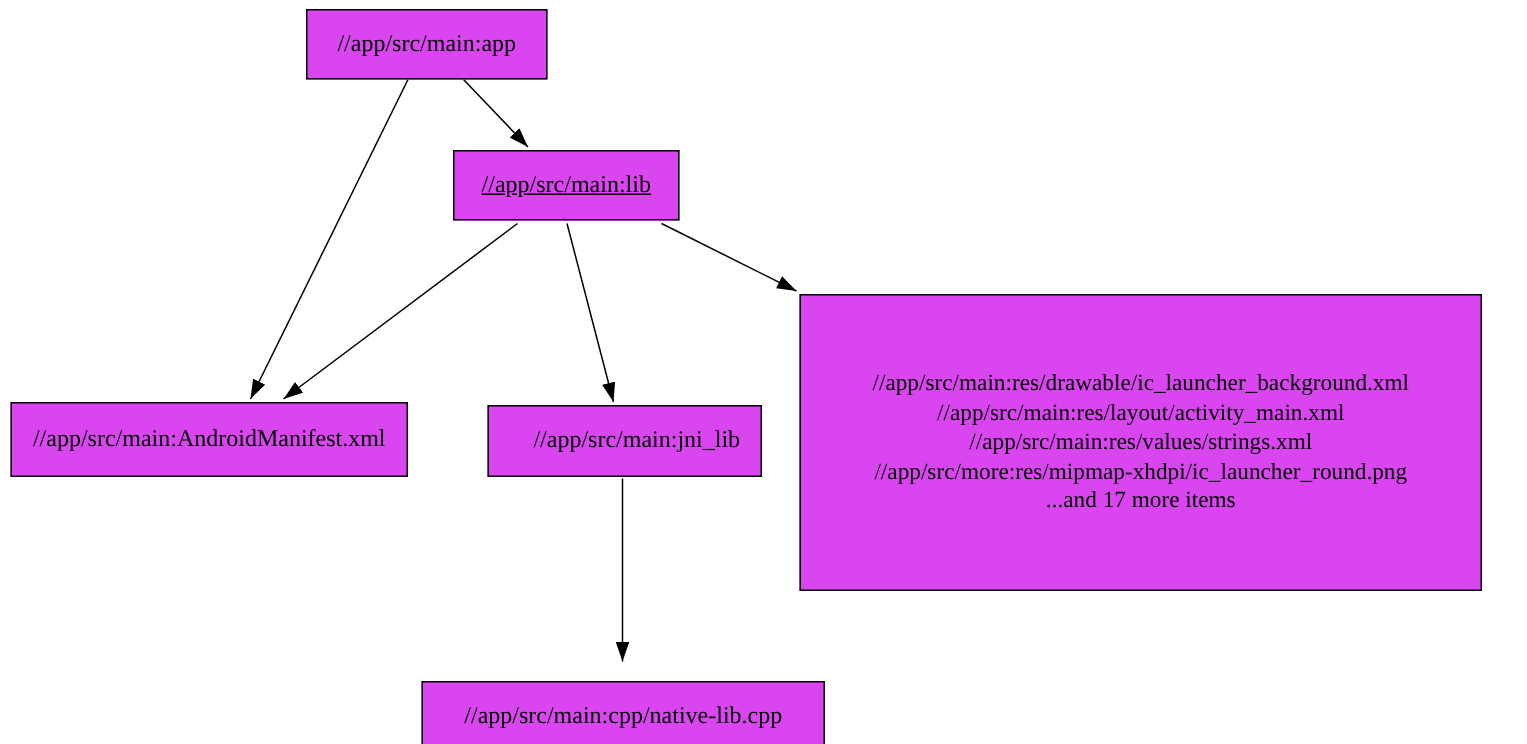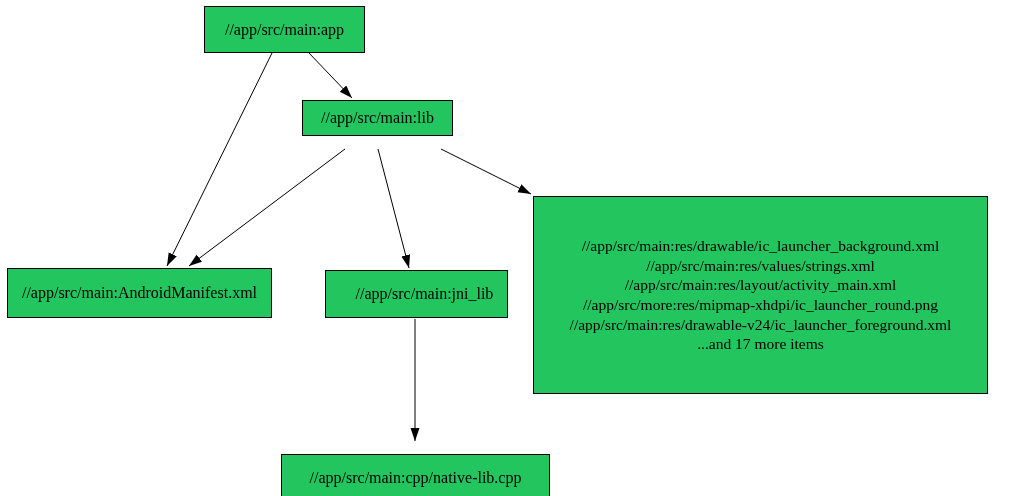--- a/index.html
+++ b/index.html
@@ -24,21 +24,21 @@
     height: 496px;
   }
   svg.edges line {
     stroke: #000000;
     stroke-width: 1;
   }
   .node {
     position: absolute;
     box-sizing: border-box;
     border: 1px solid #000000;
-    background: #22c55e;
+    background: #d946ef;
     display: flex;
     align-items: center;
     justify-content: center;
     text-align: center;
     font-size: 16px;
     line-height: 1.2;
     white-space: nowrap;
   }
   .node.multi {
     flex-direction: column;
@@ -62,38 +62,37 @@
     <line x1="345" y1="149" x2="189" y2="266" marker-end="url(#arrowhead)"></line>
     <line x1="378" y1="149" x2="409" y2="268" marker-end="url(#arrowhead)"></line>
     <line x1="441" y1="149" x2="531" y2="194" marker-end="url(#arrowhead)"></line>
     <line x1="415" y1="319" x2="415" y2="441" marker-end="url(#arrowhead)"></line>
   </svg>
 
   <div class="node" style="left:204px; top:6px; width:161px; height:47px;">
     <span>//app/src/main:app</span>
   </div>
 
-  <div class="node" style="left:302px; top:100px; width:151px; height:36px;">
+  <div class="node" style="left:302px; top:100px; width:151px; height:47px;text-decoration:underline;">
     <span>//app/src/main:lib</span>
   </div>
 
   <div class="node" style="left:7px; top:268px; width:265px; height:50px;">
     <span>//app/src/main:AndroidManifest.xml</span>
   </div>
 
   <div class="node" style="left:325px; top:270px; width:183px; height:48px;padding-left:16px;">
     <span>//app/src/main:jni_lib</span>
   </div>
 
   <div class="node multi" style="left:533px; top:196px; width:455px; height:198px;">
     <div>//app/src/main:res/drawable/ic_launcher_background.xml</div>
+    <div>//app/src/main:res/layout/activity_main.xml</div>
     <div>//app/src/main:res/values/strings.xml</div>
-    <div>//app/src/main:res/layout/activity_main.xml</div>
     <div>//app/src/more:res/mipmap-xhdpi/ic_launcher_round.png</div>
-    <div>//app/src/main:res/drawable-v24/ic_launcher_foreground.xml</div>
     <div>...and 17 more items</div>
   </div>
 
   <div class="node" style="left:281px; top:454px; width:269px; height:48px;">
     <span>//app/src/main:cpp/native-lib.cpp</span>
   </div>
 
 </div>
 
 </body></html>

